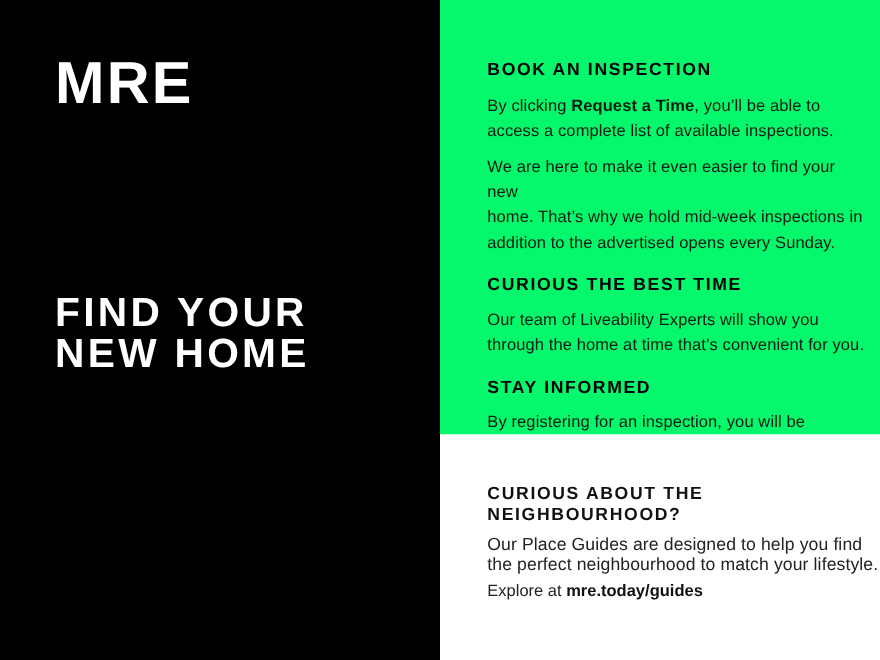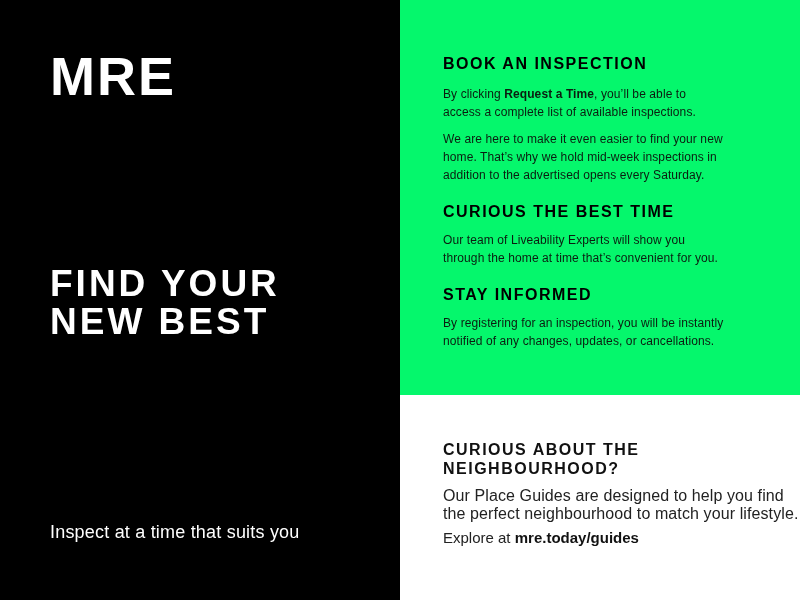--- a/index.html
+++ b/index.html
@@ -39,21 +39,21 @@
     padding: 53px 10px 0 43px;
   }
   .green-panel h2, .white-panel h2 {
     margin: 0; font-size: 16px; line-height: 22px;
     font-weight: bold; letter-spacing: 1.5px; color: #000000;
     white-space: pre-line;
   }
   .green-panel h2 { margin-bottom: 10px; }
   .green-panel h2.mid { margin-top: 17px; margin-bottom: 8px; }
   .green-panel p {
-    margin: 0 0 9px 0; font-size: 12px; line-height: 18px;
+    margin: 0 0 9px 0; font-size: 15px; line-height: 23px;
     color: #0b1d10; white-space: pre-line; letter-spacing: 0.1px;
   }
   .green-panel p.last { margin-bottom: 0; }
   .green-panel b, .white-panel b { font-weight: bold; }
   
   .white-panel {
     position: absolute; left: 400px; top: 395px; width: 422px; height: 205px;
     background: #ffffff; box-sizing: border-box;
     padding: 45px 10px 0 43px;
   }
@@ -66,31 +66,30 @@
   .explore-line b { color: #111111; }
 </style>
 </head>
 <body>
 
 <div class="canvas">
 
   <div class="left-panel">
     <div class="brand-logo">MRE</div>
     <div class="headline">FIND YOUR
-NEW BEST</div>
-    <div class="tagline">Inspect at a time that suits you</div>
+NEW HOME</div>
   </div>
 
   <div class="green-panel">
     <h2>BOOK AN INSPECTION</h2>
     <p><span>By clicking </span><b>Request a Time</b><span>, you’ll be able to
 access a complete list of available inspections.</span></p>
     <p class="last">We are here to make it even easier to find your new
 home. That’s why we hold mid-week inspections in
-addition to the advertised opens every Saturday.</p>
+addition to the advertised opens every Sunday.</p>
 
     <h2 class="mid">CURIOUS THE BEST TIME</h2>
     <p class="last">Our team of Liveability Experts will show you
 through the home at time that’s convenient for you.</p>
 
     <h2 class="mid">STAY INFORMED</h2>
     <p class="last">By registering for an inspection, you will be instantly
 notified of any changes, updates, or cancellations.</p>
   </div>
 

